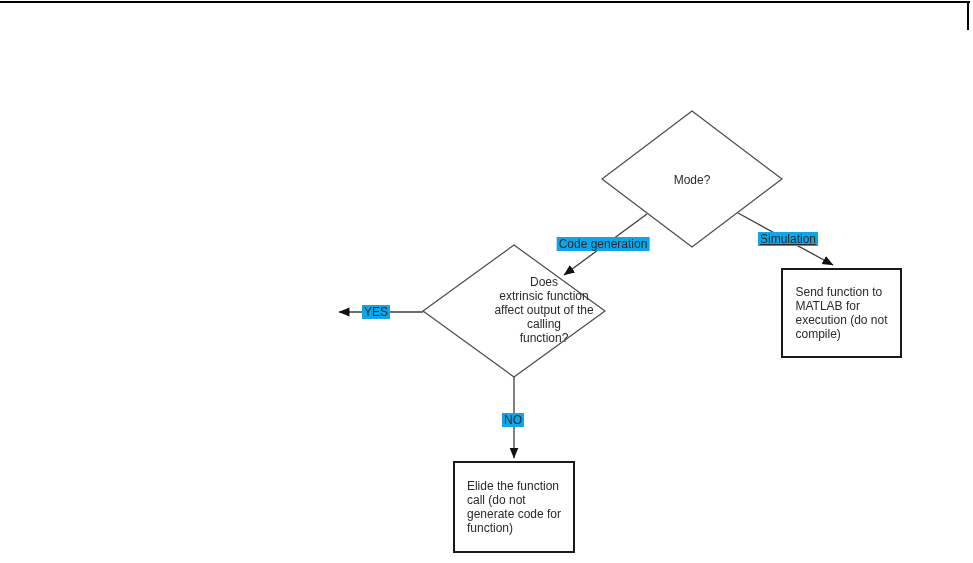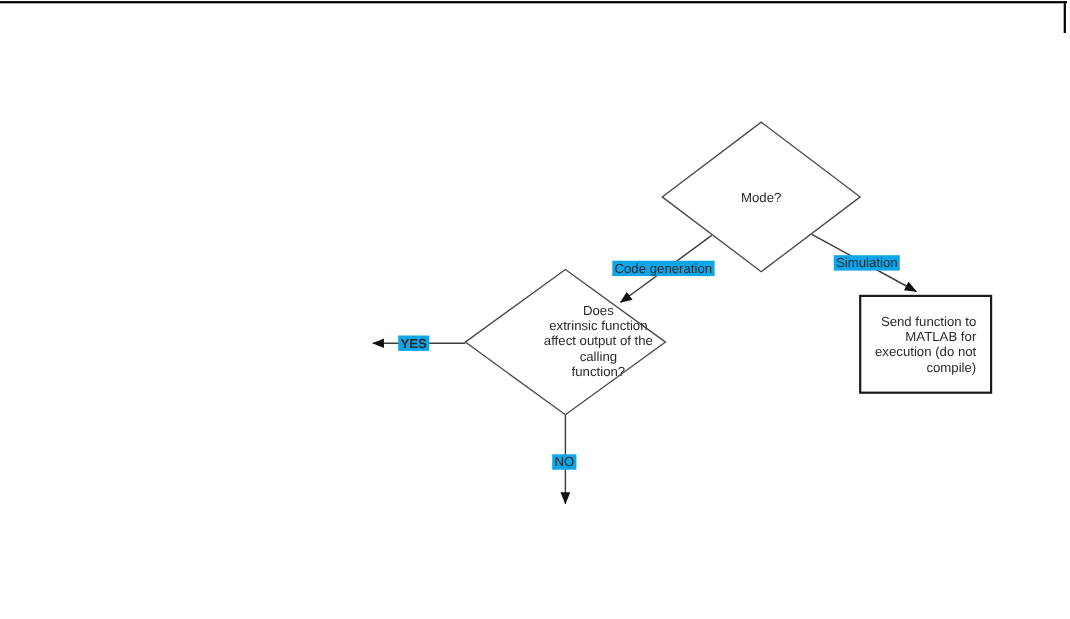--- a/index.html
+++ b/index.html
@@ -30,21 +30,21 @@
     width: 973px; height: 563px;
   }
   .node-box {
     position: absolute;
     box-sizing: border-box;
     border: 2px solid #1a1a1a;
     background: #ffffff;
     display: flex;
     align-items: center;
     justify-content: center;
-    text-align: right;
+    text-align: left;
     font-size: 12px;
     line-height: 14px;
     white-space: pre-line;
   }
   .diamond-label {
     position: absolute;
     transform: translate(-50%, -50%);
     text-align: center;
     font-size: 12px;
     line-height: 14px;
@@ -59,22 +59,22 @@
     font-size: 12px;
     line-height: 14px;
     white-space: nowrap;
   }
   #box-compiler-error { left: 215px; top: 268px; width: 120px; height: 89px; }
   #box-send-matlab    { left: 781px; top: 268px; width: 121px; height: 90px; }
   #box-elide          { left: 453px; top: 461px; width: 122px; height: 92px; }
   #label-mode         { left: 692px; top: 180px; }
   #label-extrinsic    { left: 544px; top: 310px; width: 132px; }
   #edge-code-gen      { left: 603px; top: 244px; }
-  #edge-simulation    { left: 788px; top: 239px; }
-  #edge-yes           { left: 376px; top: 312px; font-weight: bold; }
+  #edge-simulation    { left: 788px; top: 239px; text-decoration: underline; }
+  #edge-yes           { left: 376px; top: 312px; }
   #edge-no            { left: 513px; top: 420px; }
 </style>
 </head>
 <body>
 
 <div class="canvas">
 
   <div class="rule-top"></div>
   <div class="rule-right"></div>
 
@@ -98,19 +98,23 @@
   <div class="diamond-label" id="label-extrinsic">Does
 extrinsic function
 affect output of the
 calling
 function?</div>
 
   <div class="node-box" id="box-send-matlab">Send function to
 MATLAB for
 execution (do not
 compile)</div>
+  <div class="node-box" id="box-elide">Elide the function
+call (do not
+generate code for
+function)</div>
 
   <div class="edge-label" id="edge-code-gen">Code generation</div>
   <div class="edge-label" id="edge-simulation">Simulation</div>
   <div class="edge-label" id="edge-yes">YES</div>
   <div class="edge-label" id="edge-no">NO</div>
 
 </div>
 
 </body></html>

